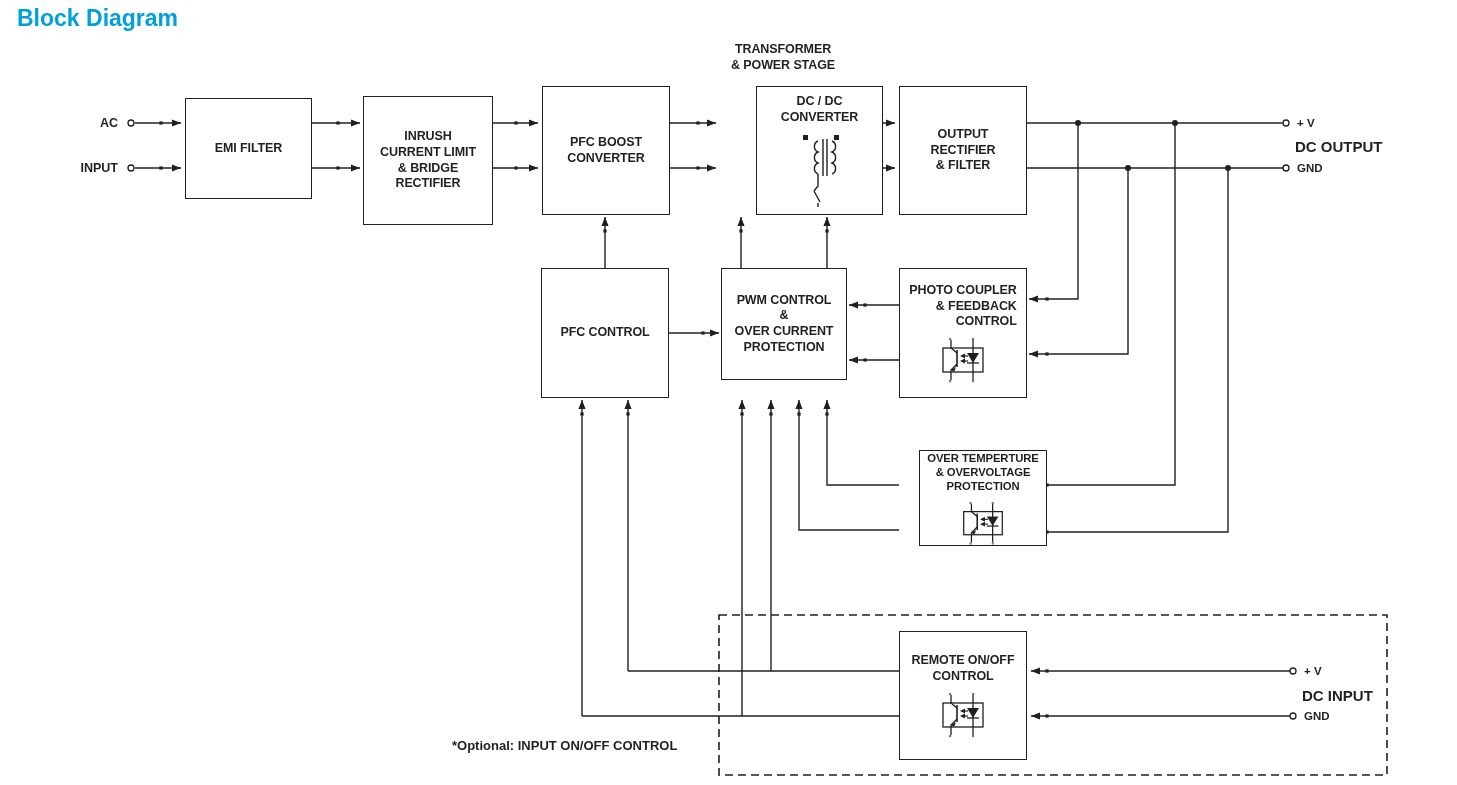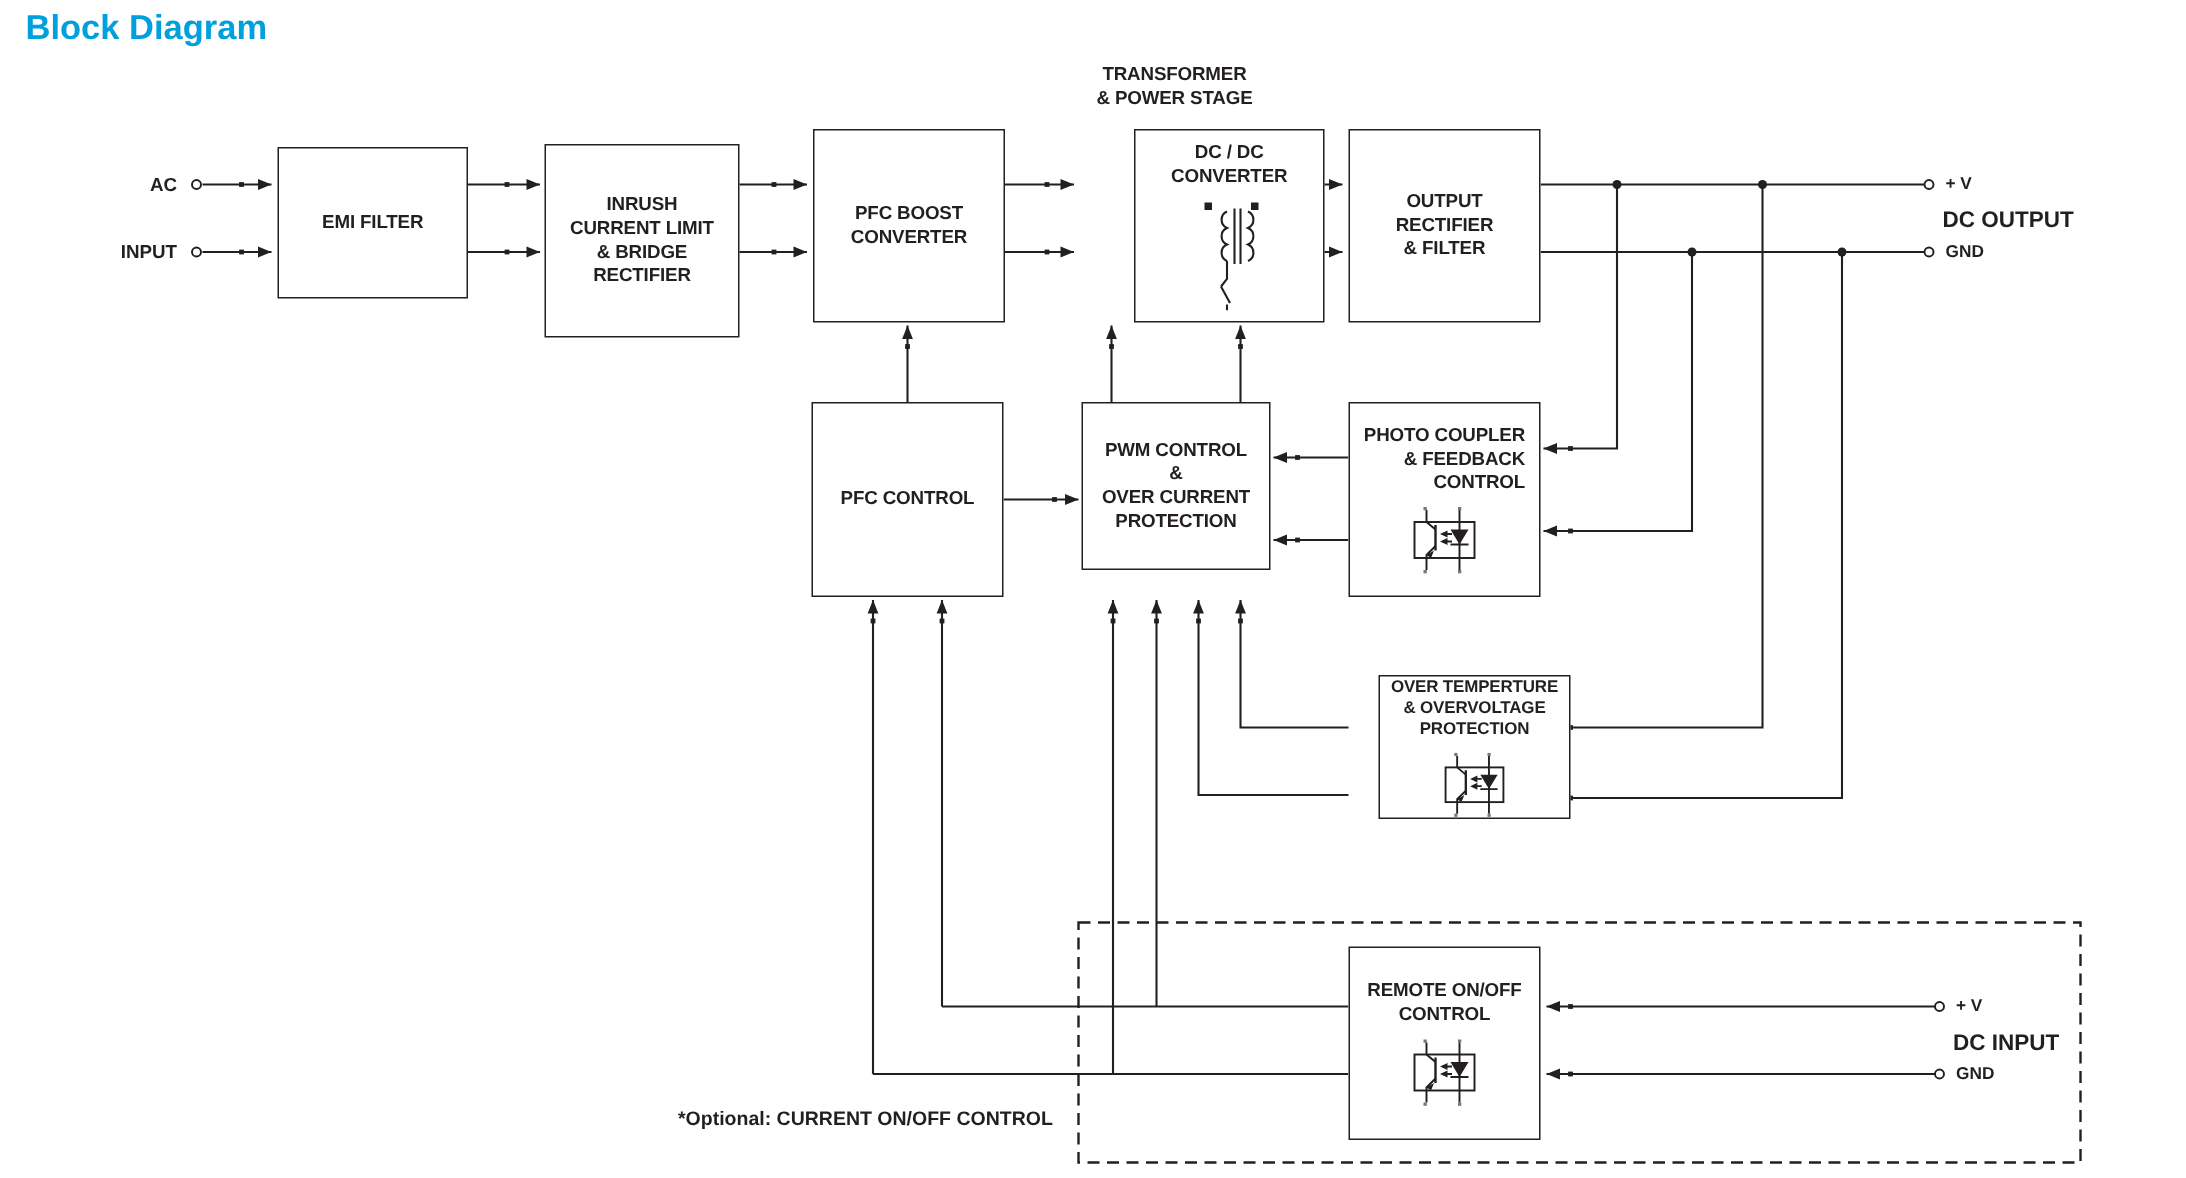--- a/index.html
+++ b/index.html
@@ -270,15 +270,15 @@
   <div class="ac-label" style="left:40px;top:161px;">INPUT</div>
 
   <div class="io-label" style="left:1297px;top:117px;">+ V</div>
   <div class="io-title" style="left:1295px;top:139px;">DC OUTPUT</div>
   <div class="io-label" style="left:1297px;top:162px;">GND</div>
 
   <div class="io-label" style="left:1304px;top:665px;">+ V</div>
   <div class="io-title" style="left:1302px;top:688px;">DC INPUT</div>
   <div class="io-label" style="left:1304px;top:710px;">GND</div>
 
-  <div id="optional-note">*Optional: CURRENT ON/OFF CONTROL</div>
+  <div id="optional-note">*Optional: INPUT ON/OFF CONTROL</div>
 
 </div>
 
 </body></html>

